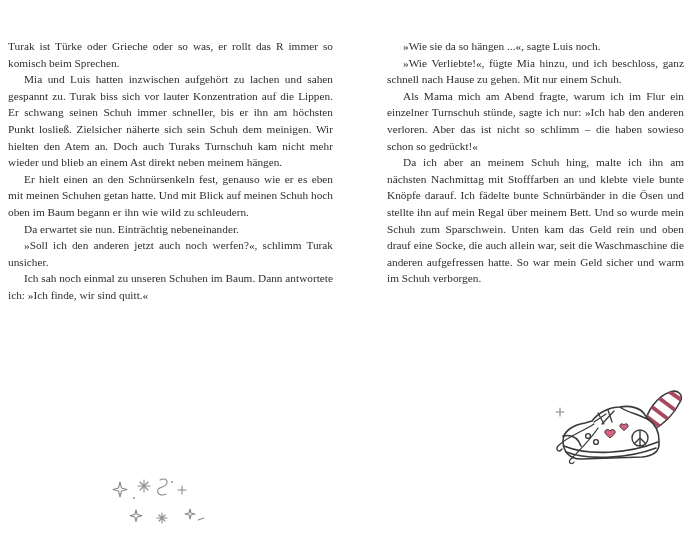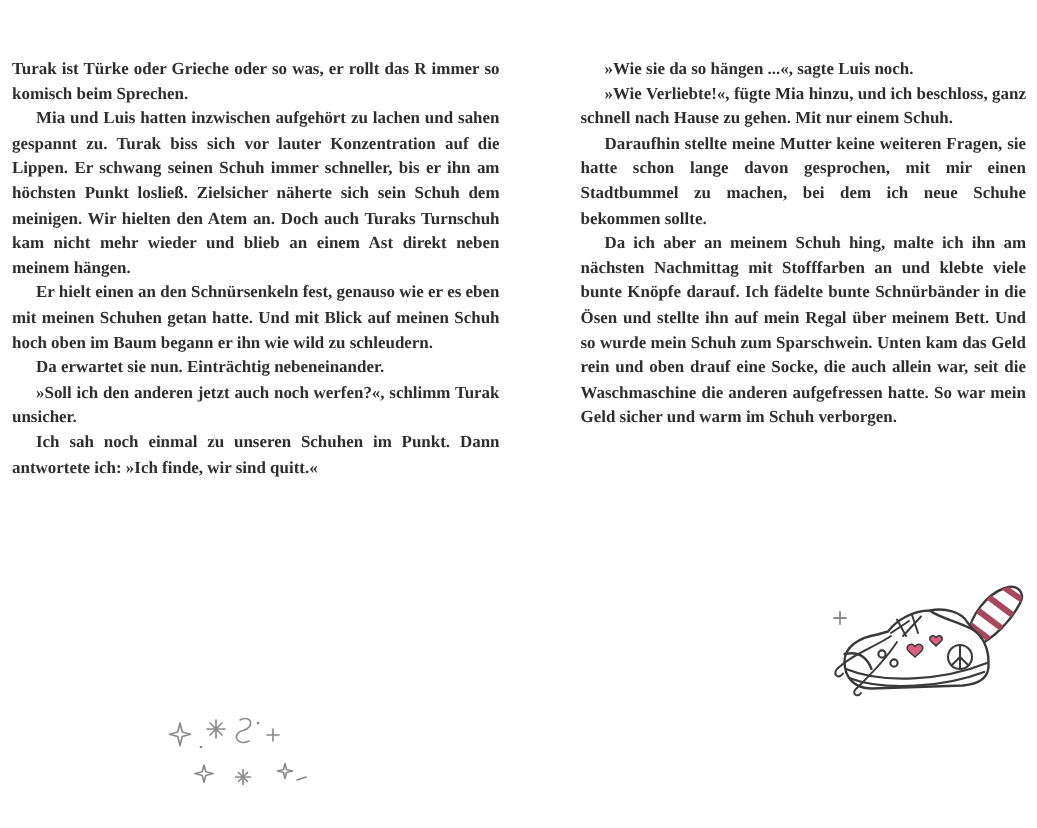--- a/index.html
+++ b/index.html
@@ -15,44 +15,44 @@
     position:absolute;
     top:38px;
     font-size:11.3px;
     line-height:16.6px;
     text-align:justify;
     hyphens:auto;
     -webkit-hyphens:auto;
   }
   .col-left{left:8px;width:325px;}
   .col-right{left:387px;width:297px;}
-  .col p{margin:0;text-indent:16px;font-weight:bold;}
+  .col p{margin:0;text-indent:16px;}
   .col p.first{text-indent:0;}
   .ill{position:absolute;}
   .doodles{left:108px;top:476px;}
   .sneaker{left:548px;top:384px;}
 </style>
 </head>
 <body>
 
 <div class="page">
 
   <div class="col col-left">
     <p class="first">Turak ist Türke oder Grieche oder so was, er rollt das R immer so komisch beim Sprechen.</p>
     <p>Mia und Luis hatten inzwischen aufgehört zu lachen und sahen gespannt zu. Turak biss sich vor lauter Konzentration auf die Lippen. Er schwang seinen Schuh immer schneller, bis er ihn am höchsten Punkt losließ. Zielsicher näherte sich sein Schuh dem meinigen. Wir hielten den Atem an. Doch auch Turaks Turnschuh kam nicht mehr wieder und blieb an einem Ast direkt neben meinem hängen.</p>
     <p>Er hielt einen an den Schnürsenkeln fest, genauso wie er es eben mit meinen Schuhen getan hatte. Und mit Blick auf meinen Schuh hoch oben im Baum begann er ihn wie wild zu schleudern.</p>
     <p>Da erwartet sie nun. Einträchtig nebeneinander.</p>
     <p>»Soll ich den anderen jetzt auch noch werfen?«, schlimm Turak unsicher.</p>
-    <p>Ich sah noch einmal zu unseren Schuhen im Punkt. Dann antwortete ich: »Ich finde, wir sind quitt.«</p>
+    <p>Ich sah noch einmal zu unseren Schuhen im Baum. Dann antwortete ich: »Ich finde, wir sind quitt.«</p>
   </div>
 
   <div class="col col-right">
     <p>»Wie sie da so hängen ...«, sagte Luis noch.</p>
     <p>»Wie Verliebte!«, fügte Mia hinzu, und ich beschloss, ganz schnell nach Hause zu gehen. Mit nur einem Schuh.</p>
-    <p>Daraufhin stellte meine Mutter keine weiteren Fragen, sie hatte schon lange davon gesprochen, mit mir einen Stadtbummel zu machen, bei dem ich neue Schuhe bekommen sollte.</p>
+    <p>Als Mama mich am Abend fragte, warum ich im Flur ein einzelner Turnschuh stünde, sagte ich nur: »Ich hab den anderen verloren. Aber das ist nicht so schlimm – die haben sowieso schon so gedrückt!«</p>
     <p>Da ich aber an meinem Schuh hing, malte ich ihn am nächsten Nachmittag mit Stofffarben an und klebte viele bunte Knöpfe darauf. Ich fädelte bunte Schnürbänder in die Ösen und stellte ihn auf mein Regal über meinem Bett. Und so wurde mein Schuh zum Sparschwein. Unten kam das Geld rein und oben drauf eine Socke, die auch allein war, seit die Waschmaschine die anderen aufgefressen hatte. So war mein Geld sicher und warm im Schuh verborgen.</p>
   </div>
 
   <svg class="ill doodles" width="100" height="50" viewBox="0 0 100 50">
     <g stroke="#8a8a8a" stroke-width="1.1" fill="none" stroke-linecap="round" stroke-linejoin="round">
       <path d="M12,6 L13.5,12 L19,13.5 L13.5,15 L12,21 L10.5,15 L5,13.5 L10.5,12 Z"></path>
       <line x1="30" y1="10" x2="42" y2="10"></line>
       <line x1="36" y1="4" x2="36" y2="16"></line>
       <line x1="32" y1="6" x2="40" y2="14"></line>
       <line x1="40" y1="6" x2="32" y2="14"></line>

